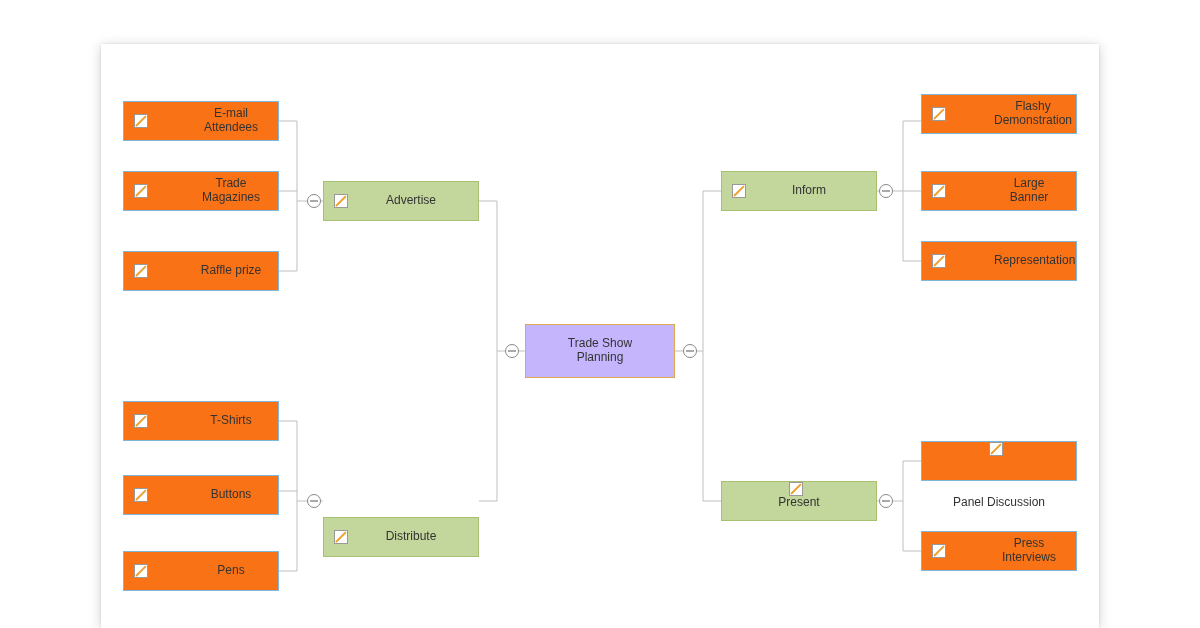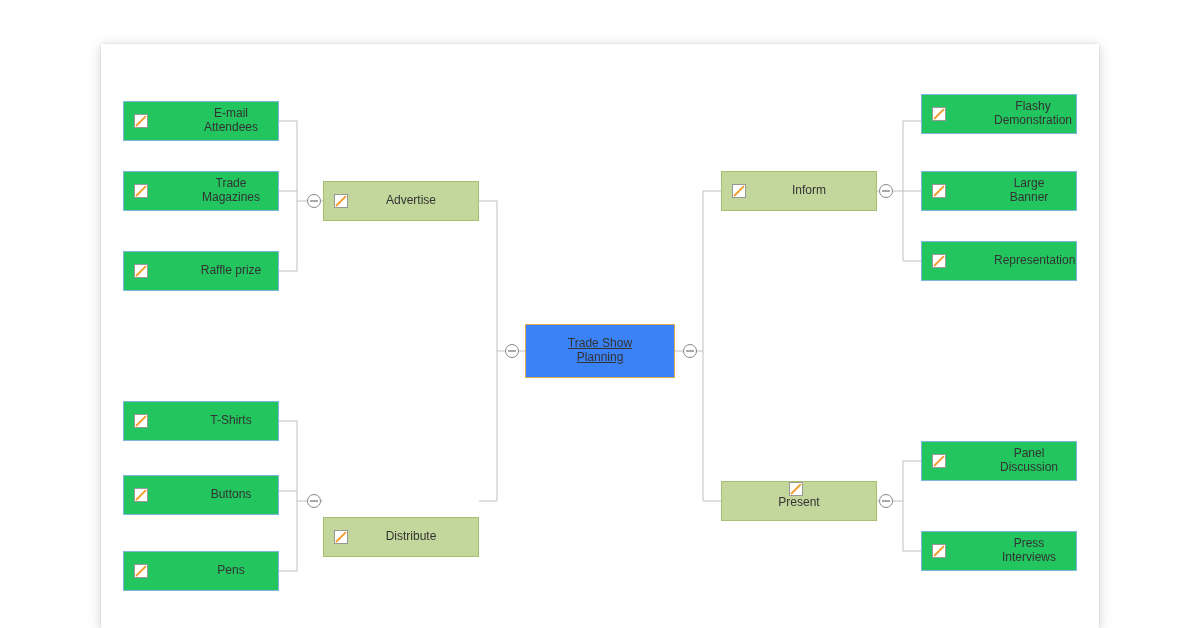--- a/index.html
+++ b/index.html
@@ -37,23 +37,23 @@
   .node {
     position: absolute;
     box-sizing: border-box;
     display: flex;
     align-items: center;
     font-size: 12px;
     color: #333;
     border: 1px solid;
     padding: 0 10px;
   }
-  .node.blue  { background: #22c55e; border-color: #7fb6dc; gap: 40px; }
+  .node.blue  { background: #f97316; border-color: #7fb6dc; gap: 40px; }
   .node.green { background: #c3d69b; border-color: #a8c072; }
-  .node.gold  { background: #3b82f6; border-color: #e0a94d; justify-content: flex-start; text-align: center; text-decoration: underline; }
+  .node.gold  { background: #c4b5fd; border-color: #e0a94d; justify-content: flex-start; text-align: center; }
   .node .label {
     flex: 1;
     text-align: center;
     line-height: 1.15;
     padding: 0 2px;
   }
   
   .note-icon {
     width: 14px;
     height: 14px;
@@ -203,21 +203,21 @@
     </div>
     <div class="node blue" style="left:820px; top:127px; width:156px; height:40px;">
       <span class="note-icon"></span>
       <span class="label">Large Banner</span>
     </div>
     <div class="node blue" style="left:820px; top:197px; width:156px; height:40px;">
       <span class="note-icon"></span>
       <span class="label">Representation</span>
     </div>
 
-    <div class="node blue" style="left:820px; top:397px; width:156px; height:40px;">
+    <div class="node blue" style="left:820px; top:397px; width:156px; height:40px;flex-direction:column;">
       <span class="note-icon"></span>
       <span class="label">Panel Discussion</span>
     </div>
     <div class="node blue" style="left:820px; top:487px; width:156px; height:40px;">
       <span class="note-icon"></span>
       <span class="label">Press Interviews</span>
     </div>
 
   </div>
 </div>

